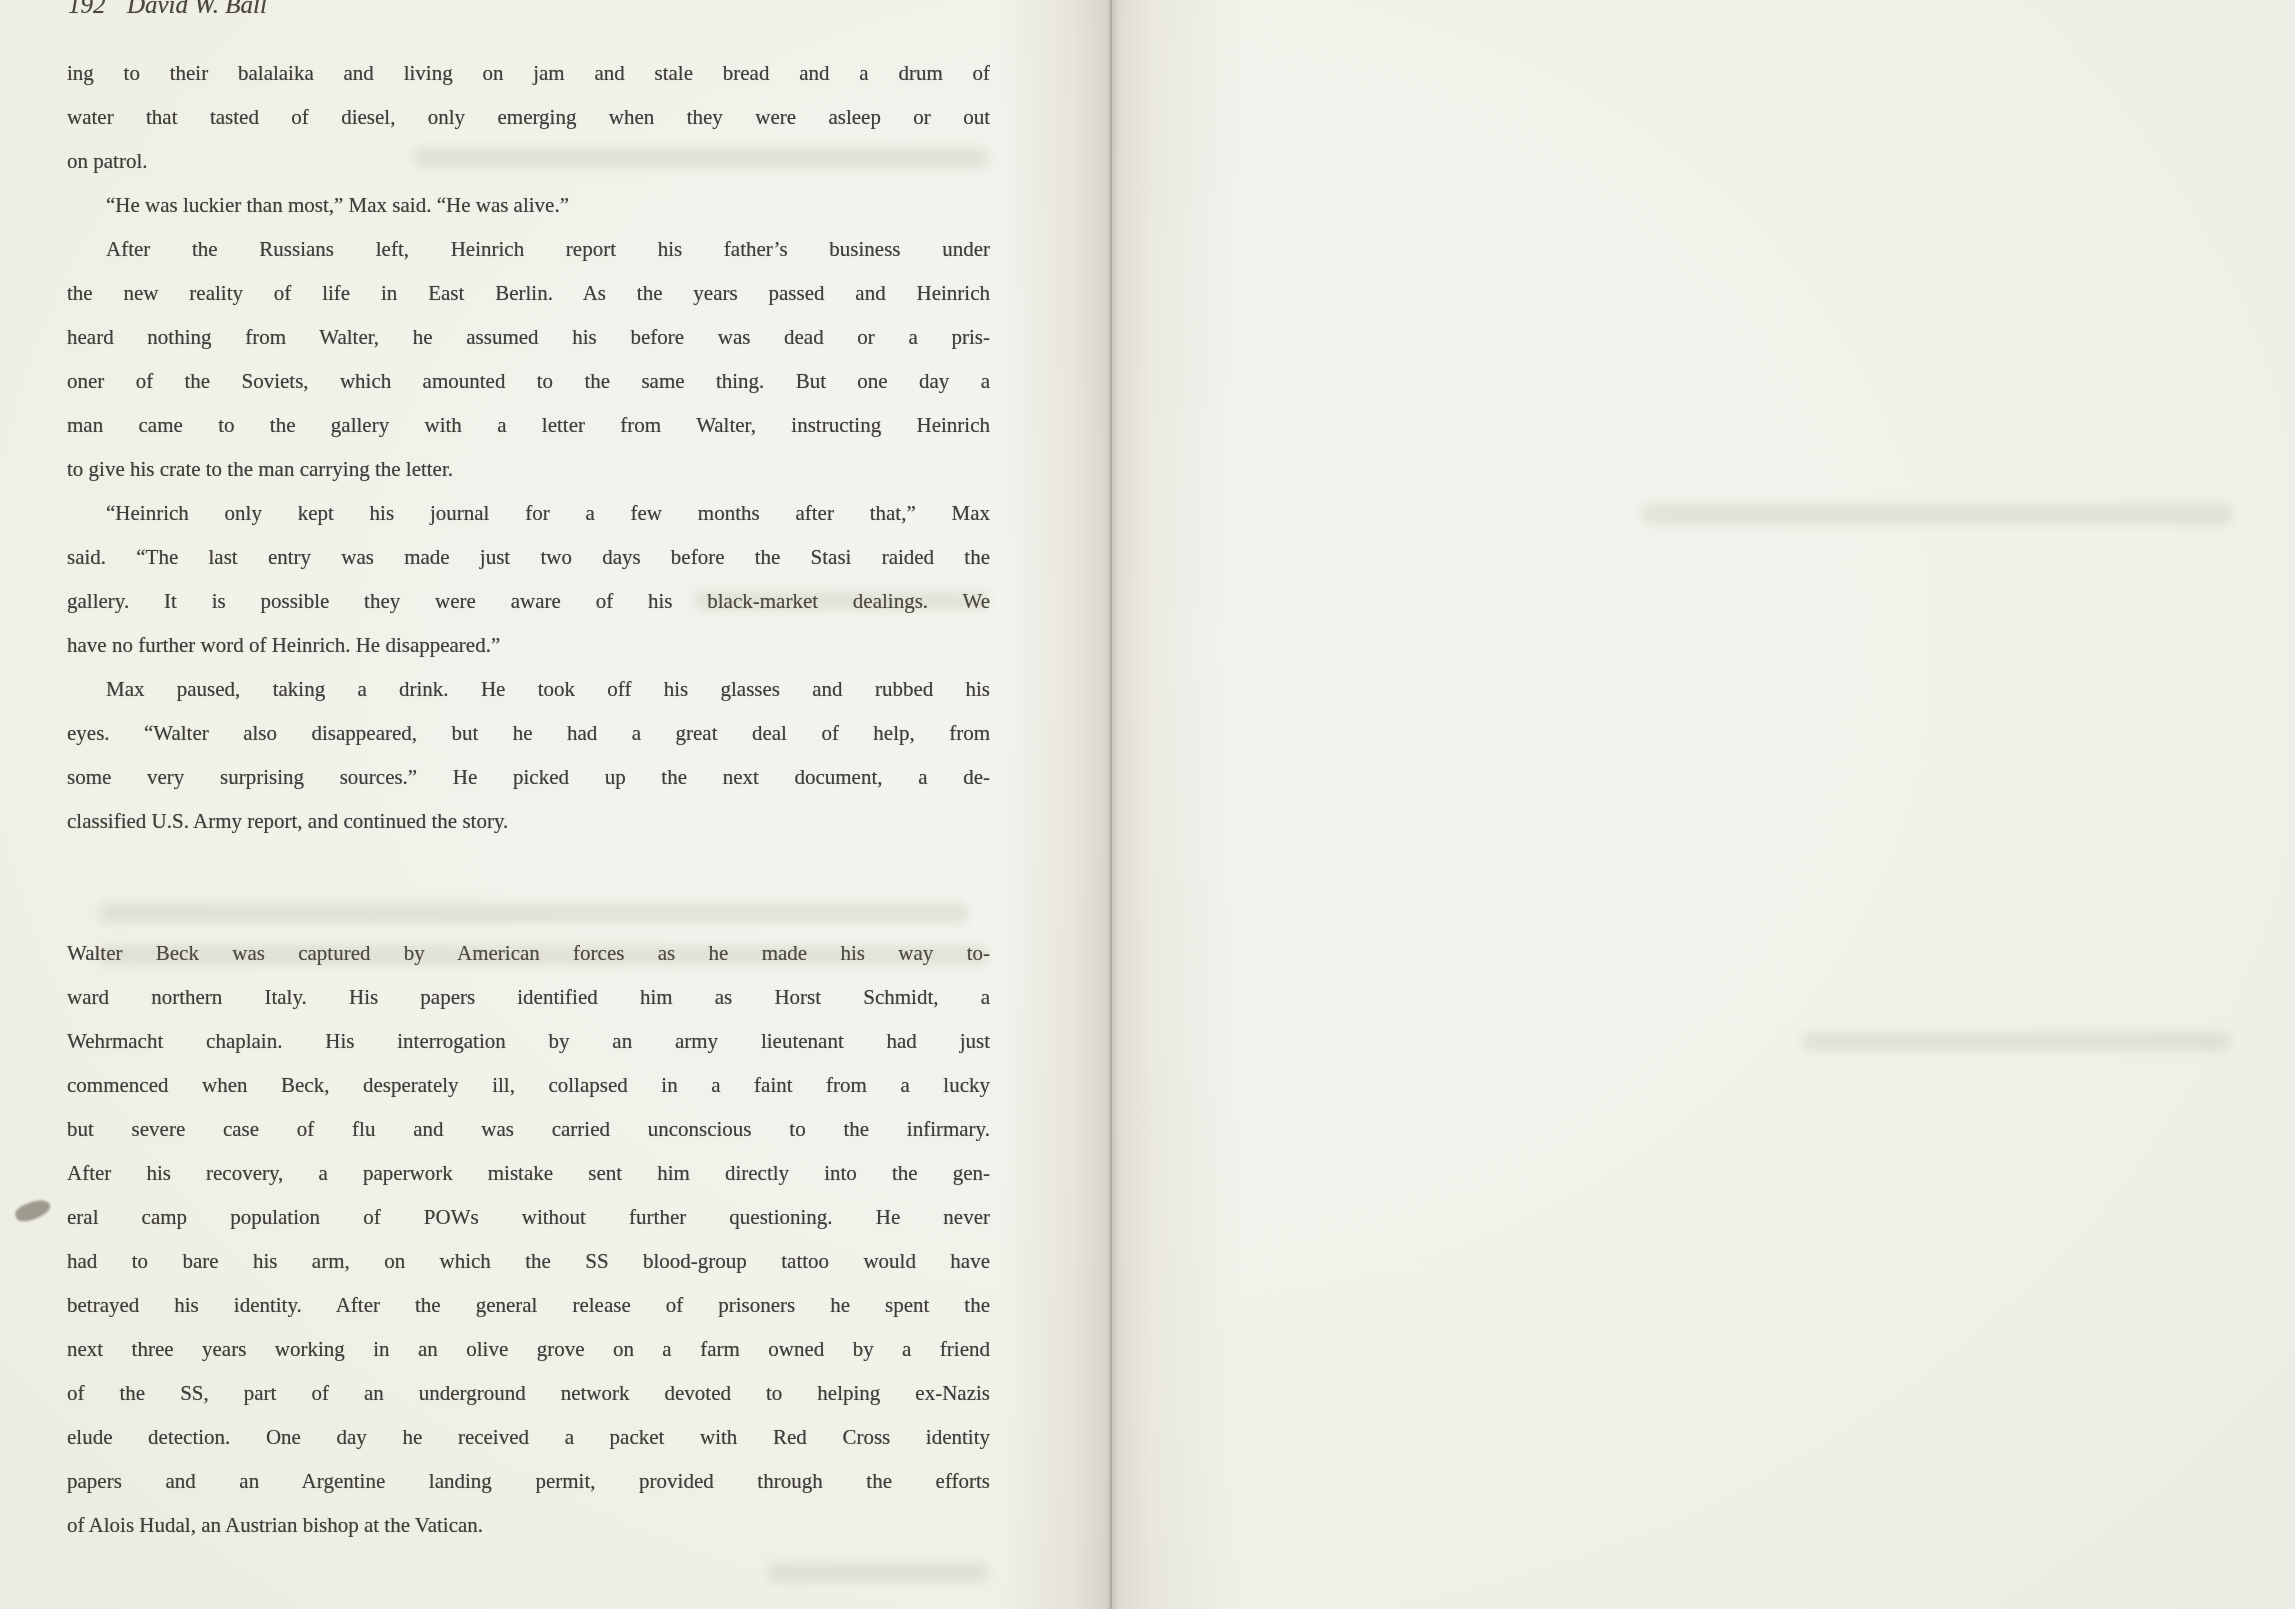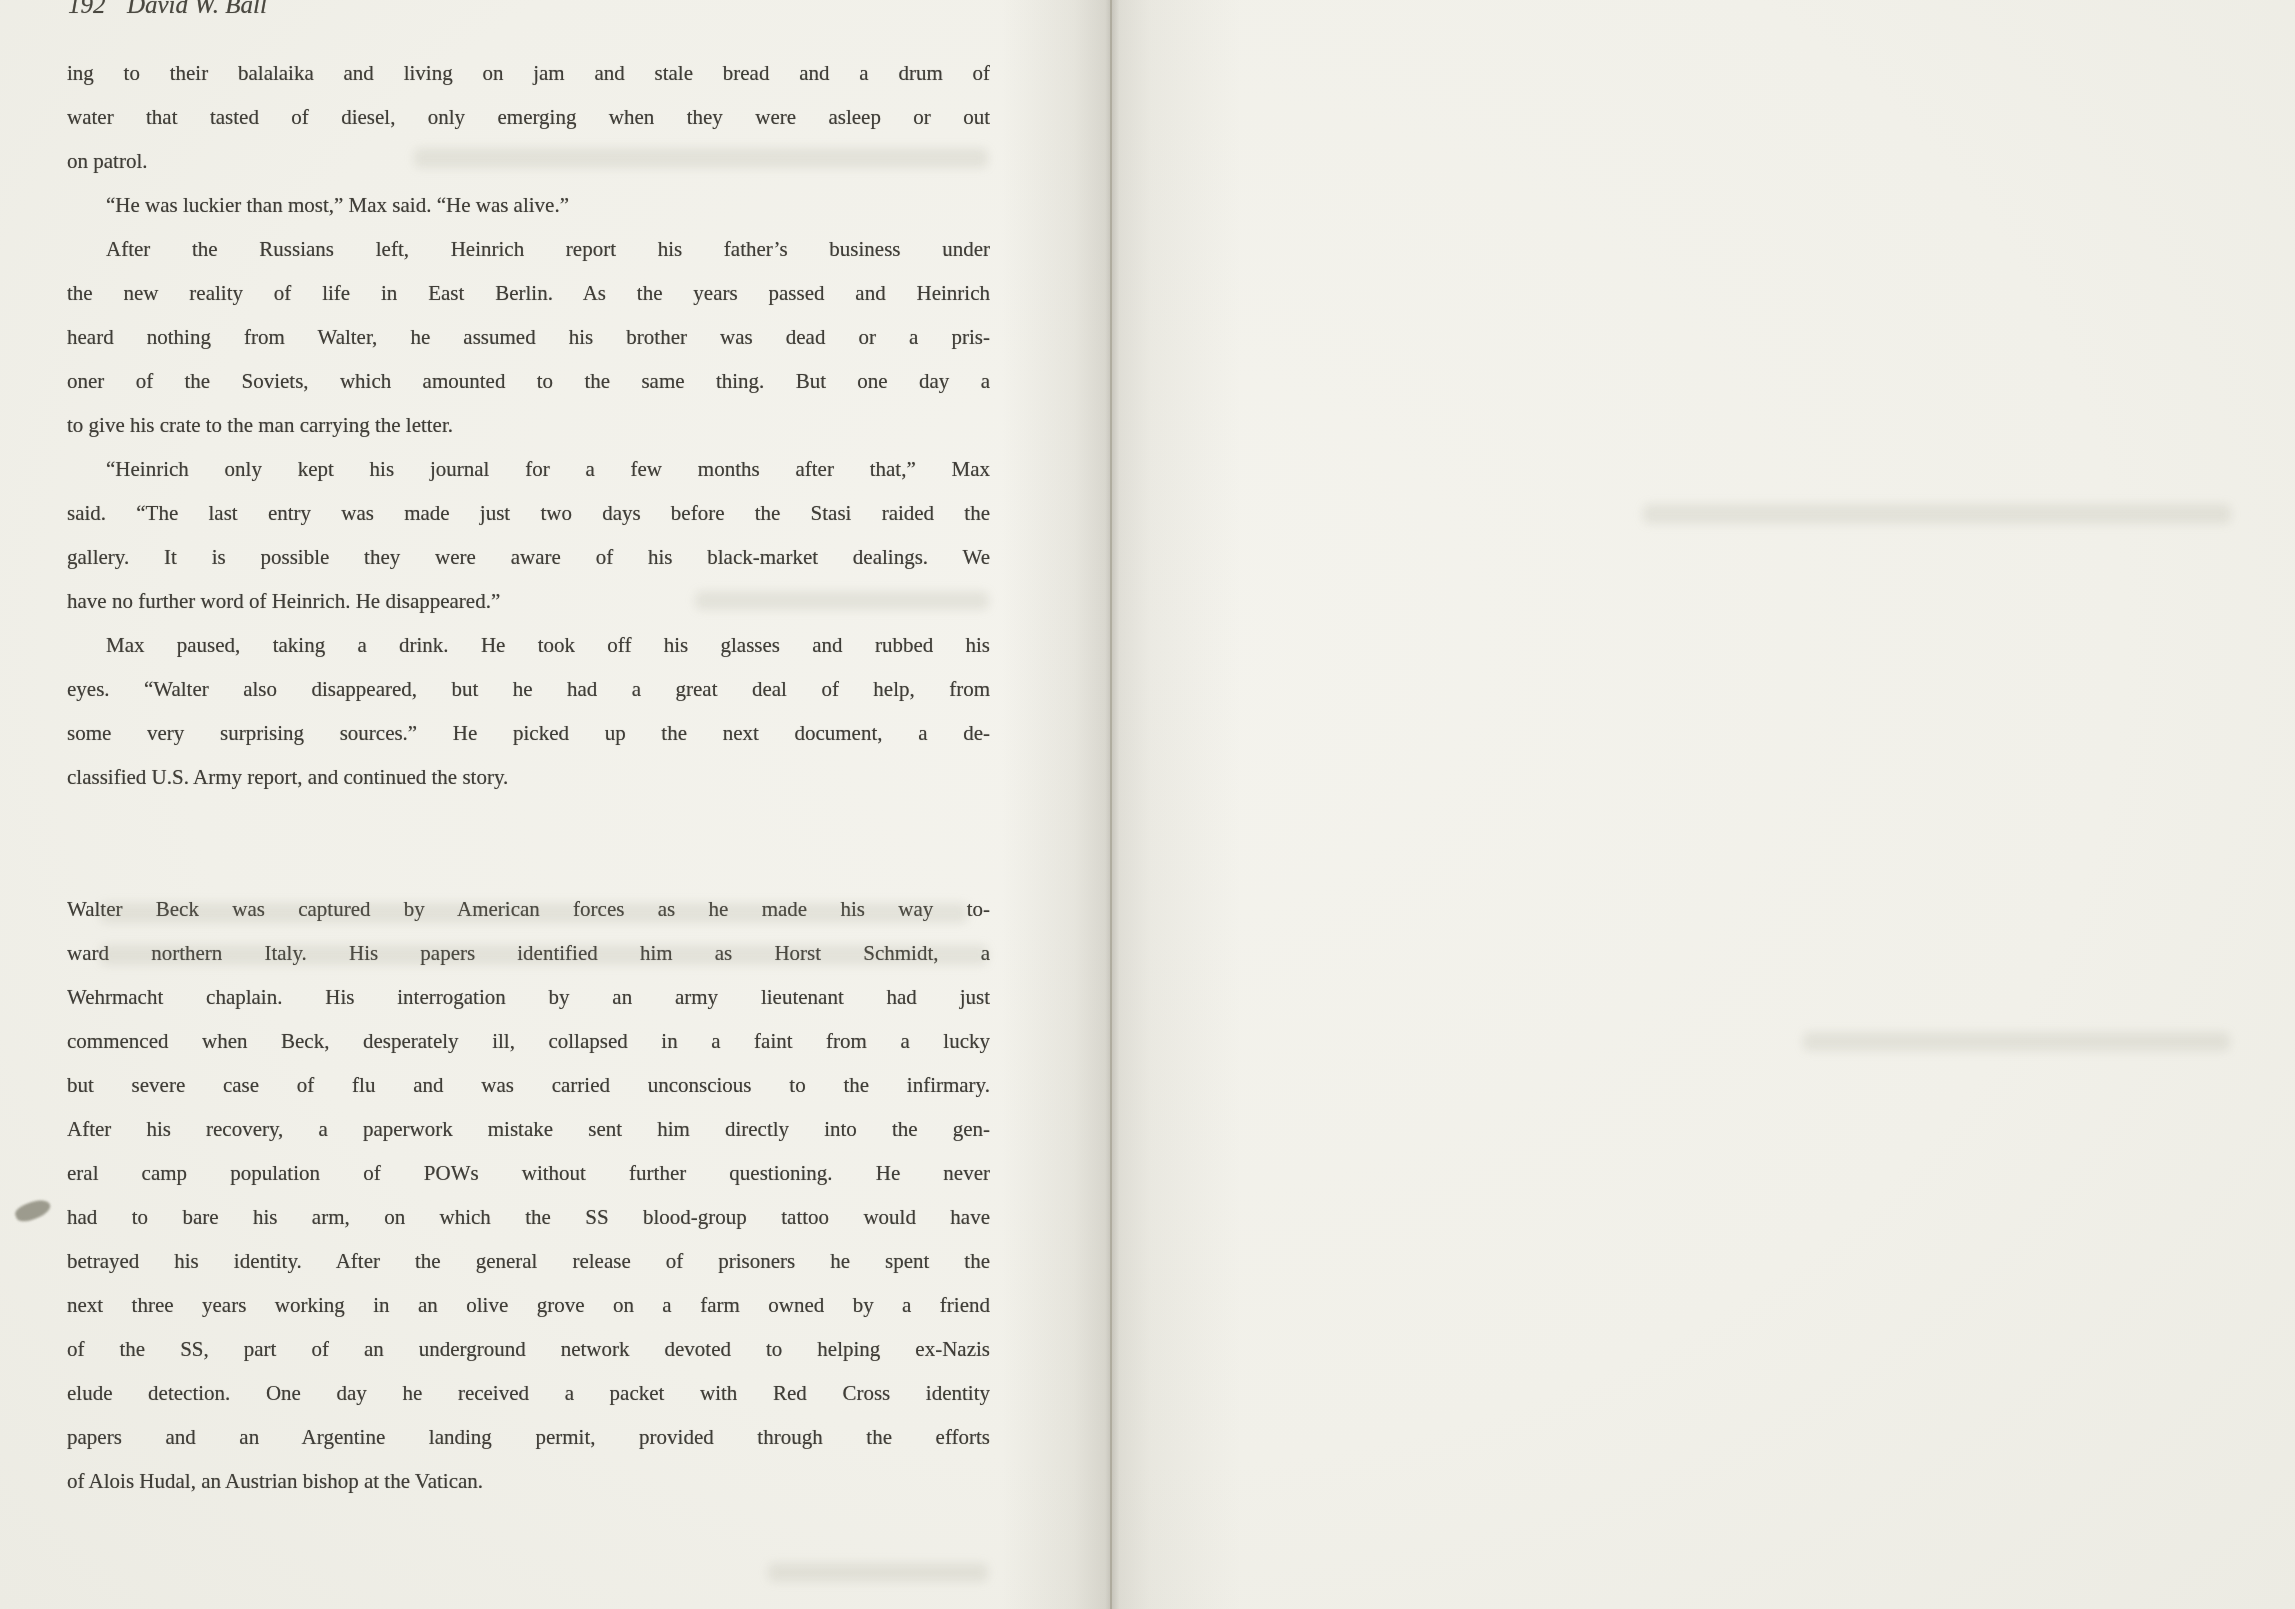--- a/index.html
+++ b/index.html
@@ -60,22 +60,23 @@
     <div class="running-head rh-left">
       <span>192</span><span class="rh-gap"></span><span>David W. Ball</span>
     </div>
     <div class="text-block tb-left">
         <div class="line">ing to their balalaika and living on jam and stale bread and a drum of</div>
         <div class="line">water that tasted of diesel, only emerging when they were asleep or out</div>
         <div class="line end">on patrol.</div>
         <div class="line ind end">“He was luckier than most,” Max said. “He was alive.”</div>
         <div class="line ind">After the Russians left, Heinrich report his father’s business under</div>
         <div class="line">the new reality of life in East Berlin. As the years passed and Heinrich</div>
-        <div class="line">heard nothing from Walter, he assumed his brother was dead or a pris-</div>
+        <div class="line">heard nothing from Walter, he assumed his before was dead or a pris-</div>
         <div class="line">oner of the Soviets, which amounted to the same thing. But one day a</div>
+        <div class="line">man came to the gallery with a letter from Walter, instructing Heinrich</div>
         <div class="line end">to give his crate to the man carrying the letter.</div>
         <div class="line ind">“Heinrich only kept his journal for a few months after that,” Max</div>
         <div class="line">said. “The last entry was made just two days before the Stasi raided the</div>
         <div class="line">gallery. It is possible they were aware of his black-market dealings. We</div>
         <div class="line end">have no further word of Heinrich. He disappeared.”</div>
         <div class="line ind">Max paused, taking a drink. He took off his glasses and rubbed his</div>
         <div class="line">eyes. “Walter also disappeared, but he had a great deal of help, from</div>
         <div class="line">some very surprising sources.” He picked up the next document, a de-</div>
         <div class="line end">classified U.S. Army report, and continued the story.</div>
         <div class="line gap">Walter Beck was captured by American forces as he made his way to-</div>

